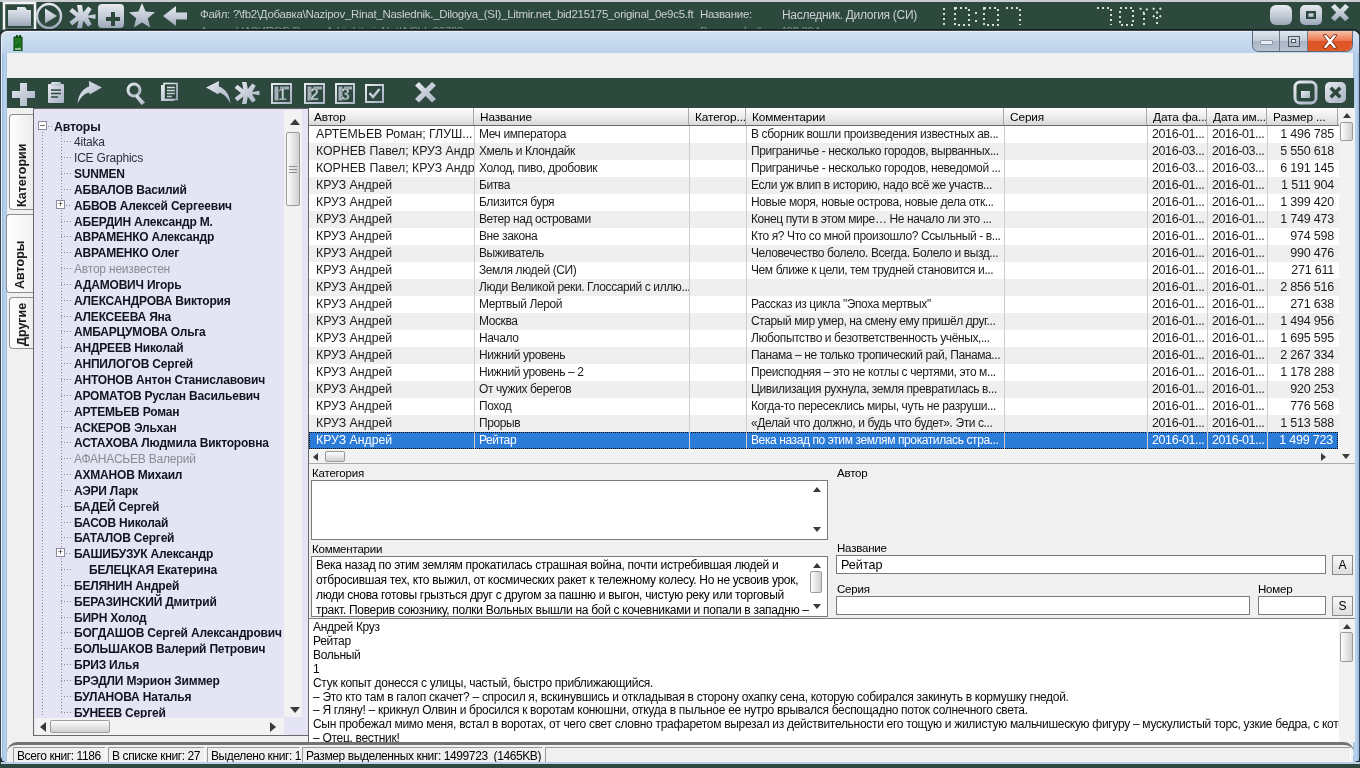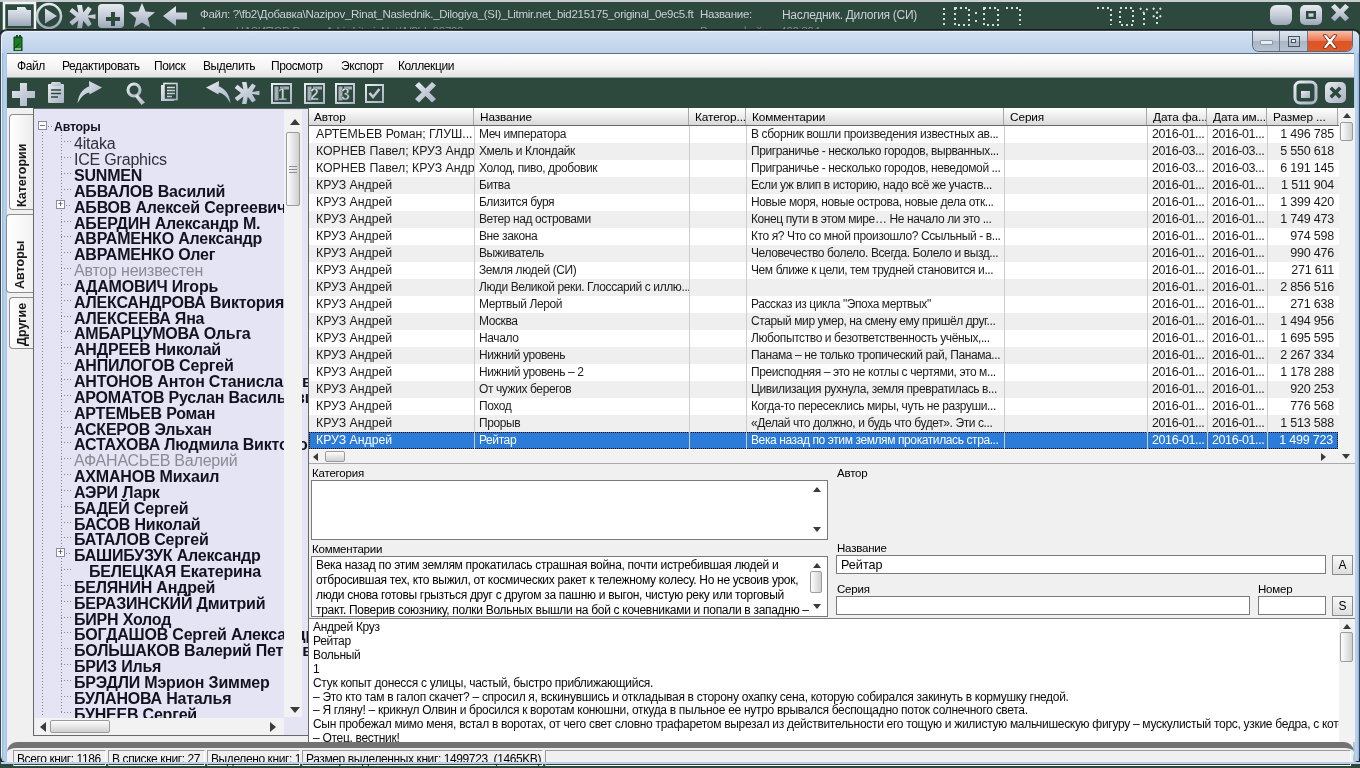--- a/index.html
+++ b/index.html
@@ -20,21 +20,21 @@
 .mi{position:absolute;top:5px;font-size:12px;letter-spacing:-0.4px;color:#000;}
 
 #toolbar{left:6px;top:47px;width:1347px;height:30px;background:#2d493d;}
 
 #main{left:6px;top:77px;width:1347px;height:634px;background:#f0f0f0;}
 
 .vtab{position:absolute;background:linear-gradient(90deg,#ffffff,#ececec);border:1px solid #8e8e8e;border-right:none;border-radius:4px 0 0 4px;}
 .vtabtxt{position:absolute;font-weight:bold;font-size:12.5px;color:#1a1a1a;white-space:nowrap;transform:rotate(-90deg);transform-origin:0 0;}
 
 #tree{left:26px;top:0px;width:276px;height:628px;background:#e4e4f5;border:1px solid #686868;}
-.ti{position:absolute;left:40px;white-space:nowrap;font-size:16px;font-weight:bold;color:#13131f;letter-spacing:-0.2px;}
+.ti{position:absolute;left:40px;white-space:nowrap;font-size:12px;font-weight:bold;color:#13131f;letter-spacing:-0.2px;}
 .tr1{font-weight:normal;color:#30303a;}
 .tgray{font-weight:normal;color:#8b8b93;}
 .dotv{position:absolute;width:1px;background-image:repeating-linear-gradient(180deg,#8484a0 0 1px,transparent 1px 3px);}
 .doth{position:absolute;height:1px;background-image:repeating-linear-gradient(90deg,#8484a0 0 1px,transparent 1px 3px);}
 .pbox{position:absolute;width:9px;height:9px;background:#fff;border:1px solid #8a8aa2;font-size:9px;line-height:7px;text-align:center;color:#222;}
 
 .sbtrack{position:absolute;background:#f2f2f2;}
 .sbthumb{position:absolute;background:linear-gradient(90deg,#fdfdfd,#e2e2e2 60%,#cfcfcf);border:1px solid #9b9b9b;border-radius:2px;}
 .sbthumbh{position:absolute;background:linear-gradient(180deg,#fdfdfd,#e2e2e2 60%,#cfcfcf);border:1px solid #9b9b9b;border-radius:2px;}
 .arr{position:absolute;width:0;height:0;}
@@ -51,21 +51,21 @@
 .c7{left:903px;width:56px;letter-spacing:-0.4px;}
 .c8{right:5px;text-align:center;letter-spacing:-0.2px;}
 .even{background:#efefef;}
 .sel{background:#2b7bd8;color:#fff;outline:1px dotted #000;outline-offset:-1px;width:1029px;}
 .gvl{position:absolute;top:18px;height:323px;width:1px;background:#cdcdcd;}
 
 .lbl{position:absolute;font-size:11.5px;letter-spacing:-0.2px;color:#000;white-space:nowrap;}
 .box{position:absolute;background:#fff;border:1px solid #7a7a7a;}
 .btn{position:absolute;background:linear-gradient(180deg,#f8f8f8,#dedede);border:1px solid #8a8a8a;font-size:12px;color:#000;text-align:center;}
 
-#status{left:6px;top:711px;width:1347px;height:20px;background:#f0f0f0;border-top:6px solid #737373;border-radius:10px;}
+#status{left:6px;top:711px;width:1347px;height:20px;background:#f0f0f0;border-top:3px solid #737373;border-radius:10px;}
 .seg{position:absolute;top:2px;height:16px;border:1px solid;border-color:#9a9a9a #ffffff #ffffff #9a9a9a;font-size:12px;letter-spacing:-0.4px;color:#000;padding:1px 0 0 3px;white-space:nowrap;}
 #botstrip{left:0px;top:731px;width:1360px;height:2px;background:#bad0ea;}
 </style></head>
 <body>
 <div class="abs" id="topline"></div>
 <div class="abs" id="topbar"></div>
 
 <svg class="abs" style="left:0;top:0;" width="1360" height="30" viewBox="0 0 1360 30">
  <defs>
   <linearGradient id="sil" x1="0" y1="0" x2="0" y2="1">
@@ -129,29 +129,20 @@
     <div class="wb" style="width:28px;">
         <div style="position:absolute;left:8px;top:5px;width:12px;height:11px;border:1.5px solid #4a5460;background:transparent;">
           <div style="position:absolute;left:2px;top:2px;width:5px;height:4px;background:#eef2f6;border:1px solid #4a5460;"></div>
         </div>
       </div>
     <div class="wb" style="width:45px;border-right:none;background:linear-gradient(180deg,#f7c0a8 0%,#ee7850 45%,#dd5428 50%,#e25a24 100%);">
       <svg style="position:absolute;left:12px;top:2px;" width="20" height="17" viewBox="0 0 20 17">
           <path d="M3 2 l3.2 -0.5 3.8 4.5 3.8 -4.5 3.2 0.5 -4.8 6.5 4.8 6.5 -3.2 0.5 -3.8 -4.5 -3.8 4.5 -3.2 -0.5 4.8 -6.5 z" fill="#fff" stroke="#7a3014" stroke-width="1"></path>
         </svg>
     </div>
-  </div>
-  <div class="abs" id="menubar">
-    <span class="mi" style="left:10px;">Файл</span>
-    <span class="mi" style="left:55px;">Редактировать</span>
-    <span class="mi" style="left:147px;">Поиск</span>
-    <span class="mi" style="left:196px;">Выделить</span>
-    <span class="mi" style="left:264px;">Просмотр</span>
-    <span class="mi" style="left:334px;">Экспорт</span>
-    <span class="mi" style="left:391px;">Коллекции</span>
   </div>
   <div class="abs" id="toolbar">
   <svg style="display:block;margin-left:-5px;" width="1357" height="30" viewBox="0 0 1357 30">
    <defs>
     <linearGradient id="sil2" x1="0" y1="0" x2="1" y2="1">
      <stop offset="0" stop-color="#e9edf2"></stop>
             <stop offset="0.5" stop-color="#c6cdd9"></stop>
             <stop offset="1" stop-color="#a8b2c4"></stop>
     </linearGradient>
    </defs>

